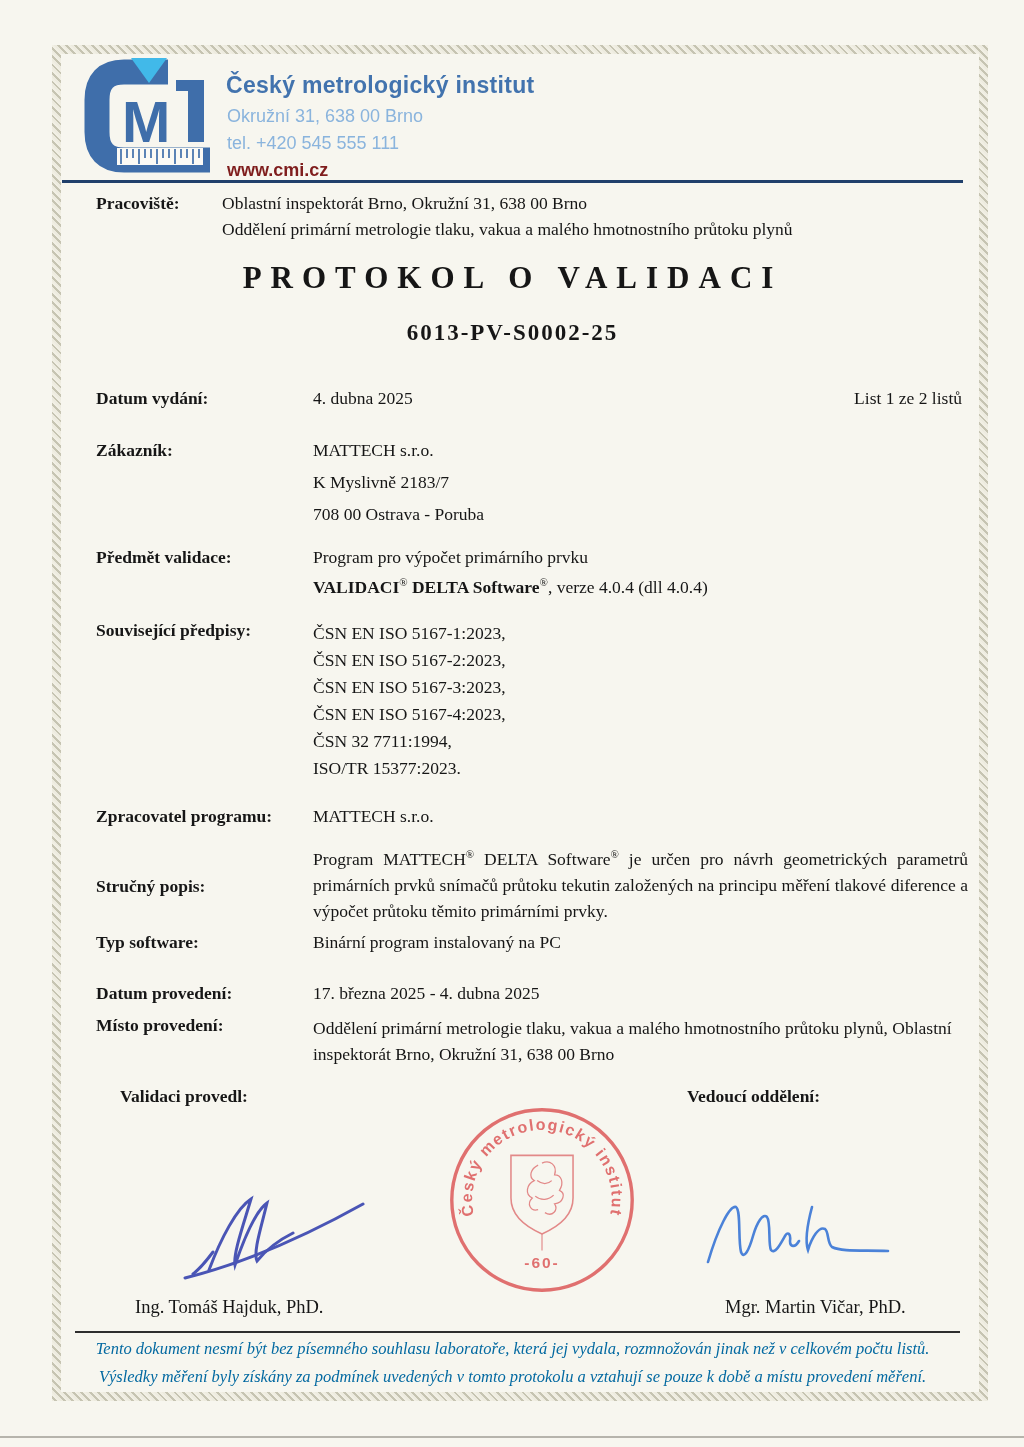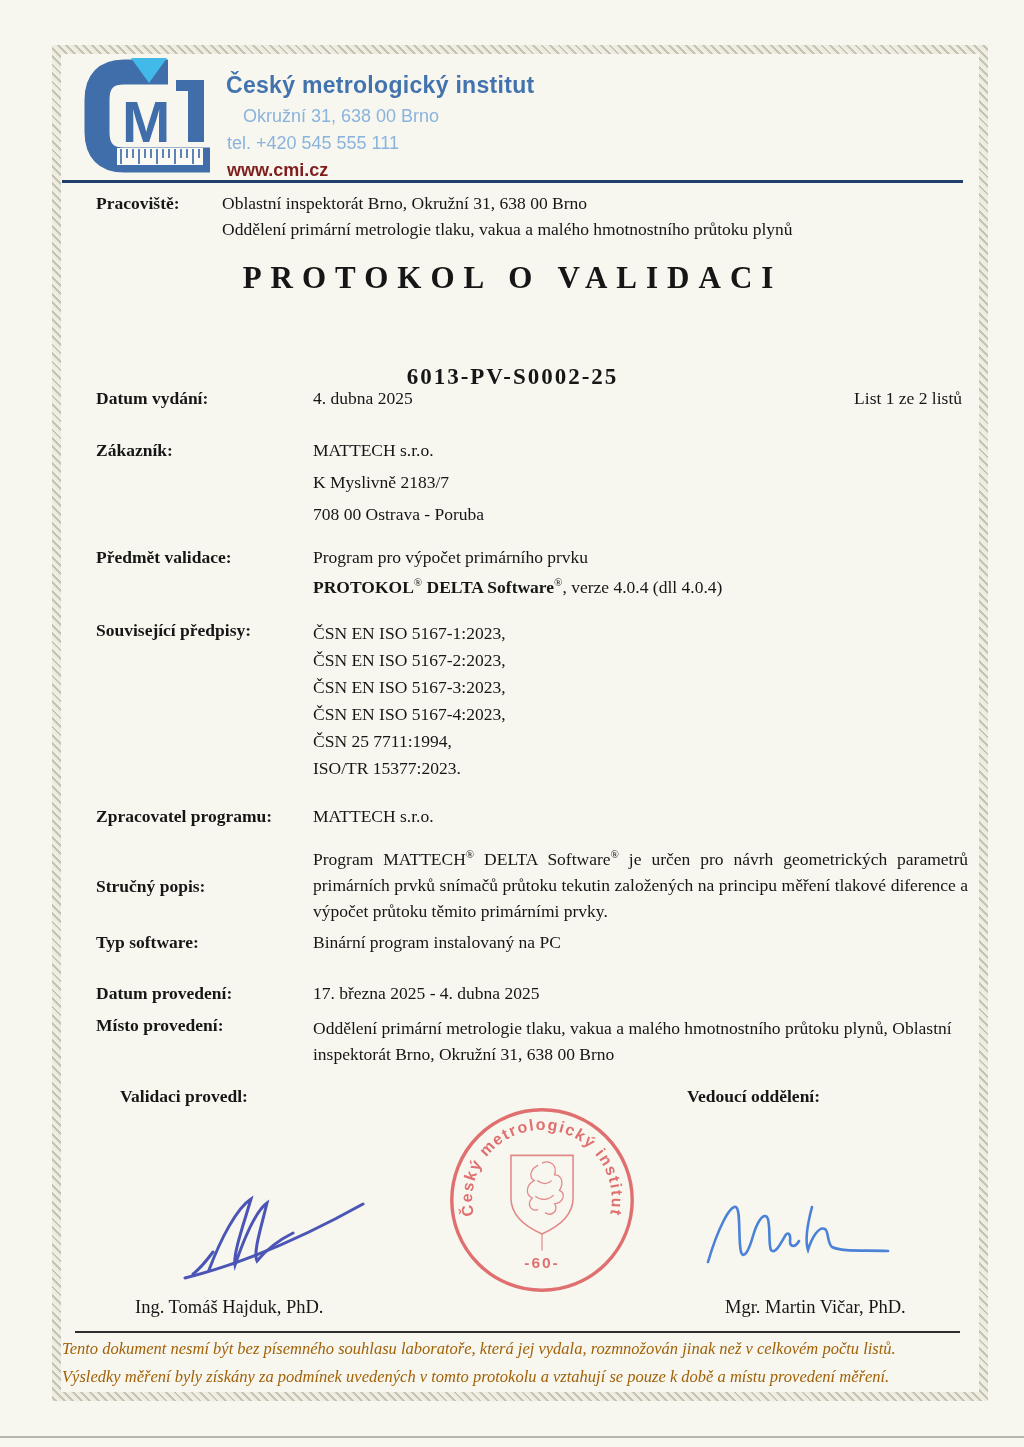--- a/index.html
+++ b/index.html
@@ -29,34 +29,34 @@
   .label { font-weight:700; font-size:17.5px; white-space:nowrap; }
   .val   { font-size:17.5px; white-space:nowrap; }
   .wrapval { font-size:17.5px; line-height:26px; white-space:normal; }
 
   .doc-title {
     left:62px; width:901px; text-align:center;
     font-size:31px; font-weight:700; letter-spacing:9px; white-space:nowrap;
   }
   .doc-number {
     left:62px; width:901px; text-align:center;
-    font-size:23px; font-weight:700; letter-spacing:2px;margin-top:44px;
+    font-size:23px; font-weight:700; letter-spacing:2px;
   }
   .reg-list { font-size:17.5px; line-height:27px; }
   .desc {
     width:655px; text-align:justify; font-size:17.5px; line-height:26px;
   }
   sup.r { font-size:11px; vertical-align:super; line-height:0; }
 
   .names { font-size:18.5px; }
 
   .foot-rule { background:#2e2e2e; height:2px; }
   .footer-line {
-    left:62px; width:901px; text-align:left;
-    font-style:italic; font-size:16.5px; color:#a16207;
+    left:62px; width:901px; text-align:center;
+    font-style:italic; font-size:16.5px; color:#0369a1;
   }
   .scan-edge { left:0; width:1024px; height:2px; background:#b6b4ac; }
 </style>
 </head>
 <body>
 
 <div class="frame"></div>
 
 <svg class="abs" style="left:84px; top:58px;" width="132" height="118" viewBox="0 0 132 118">
   <path d="M 84 14 H 40 Q 13 14 13 42 V 74 Q 13 102 40 102 H 126" fill="none" stroke="#3f6eaa" stroke-width="25"></path>
@@ -77,21 +77,21 @@
     <line x1="109" y1="91" x2="109" y2="106"></line>
       <line x1="115" y1="91" x2="115" y2="100"></line>
   </g>
   <text x="38" y="84" font-family="Liberation Sans, sans-serif" font-size="58" font-weight="bold" fill="#3f6eaa">M</text>
   <rect x="92" y="22" width="28" height="11" fill="#3f6eaa"></rect>
   <rect x="104" y="22" width="16" height="62" fill="#3f6eaa"></rect>
   <polygon points="47,0 83,0 65,25" fill="#41b9e9"></polygon>
 </svg>
 
 <div class="abs hdr-sans institute" style="left:226px; top:72px;">Český metrologický institut</div>
-<div class="abs hdr-sans addr" style="left:227px; top:106px;margin-left:16px;">Okružní 31, 638 00  Brno</div>
+<div class="abs hdr-sans addr" style="left:227px; top:106px;">Okružní 31, 638 00  Brno</div>
 <div class="abs hdr-sans addr" style="left:227px; top:133px;">tel. +420 545 555 111</div>
 <div class="abs hdr-sans web" style="left:227px; top:160px;">www.cmi.cz</div>
 
 <div class="abs hdr-rule" style="left:62px; top:180px; width:901px;"></div>
 
 <div class="abs label" style="left:96px; top:193px;">Pracoviště:</div>
 <div class="abs val" style="left:222px; top:193px;">Oblastní inspektorát Brno, Okružní 31, 638 00 Brno</div>
 <div class="abs val" style="left:222px; top:219px;">Oddělení primární metrologie tlaku, vakua a malého hmotnostního průtoku plynů</div>
 
 <div class="abs doc-title" style="top:260px;">PROTOKOL O VALIDACI</div>
@@ -101,29 +101,29 @@
 <div class="abs val" style="left:313px; top:388px;">4. dubna 2025</div>
 <div class="abs val" style="left:740px; top:388px; width:222px; text-align:right;">List 1 ze 2 listů</div>
 
 <div class="abs label" style="left:96px; top:440px;">Zákazník:</div>
 <div class="abs val" style="left:313px; top:440px;">MATTECH s.r.o.</div>
 <div class="abs val" style="left:313px; top:472px;">K Myslivně 2183/7</div>
 <div class="abs val" style="left:313px; top:504px;">708 00  Ostrava - Poruba</div>
 
 <div class="abs label" style="left:96px; top:547px;">Předmět validace:</div>
 <div class="abs val" style="left:313px; top:547px;">Program pro výpočet primárního prvku</div>
-<div class="abs val" style="left:313px; top:577px;"><b>PROTOKOL</b><sup class="r">®</sup><b> DELTA Software</b><sup class="r">®</sup><span>, verze 4.0.4 (dll 4.0.4)</span></div>
+<div class="abs val" style="left:313px; top:577px;"><b>VALIDACI</b><sup class="r">®</sup><b> DELTA Software</b><sup class="r">®</sup><span>, verze 4.0.4 (dll 4.0.4)</span></div>
 
 <div class="abs label" style="left:96px; top:620px;">Související předpisy:</div>
 <div class="abs reg-list" style="left:313px; top:620px;">
   <div>ČSN EN ISO 5167-1:2023,</div>
   <div>ČSN EN ISO 5167-2:2023,</div>
   <div>ČSN EN ISO 5167-3:2023,</div>
   <div>ČSN EN ISO 5167-4:2023,</div>
-  <div>ČSN 25 7711:1994,</div>
+  <div>ČSN 32 7711:1994,</div>
   <div>ISO/TR 15377:2023.</div>
 </div>
 
 <div class="abs label" style="left:96px; top:806px;">Zpracovatel programu:</div>
 <div class="abs val" style="left:313px; top:806px;">MATTECH s.r.o.</div>
 
 <div class="abs label" style="left:96px; top:876px;">Stručný popis:</div>
 <div class="abs desc" style="left:313px; top:846px;"><span>Program MATTECH</span><sup class="r">®</sup><span> DELTA Software</span><sup class="r">®</sup><span> je určen pro návrh geometrických parametrů primárních prvků snímačů průtoku tekutin založených na principu měření tlakové diference a výpočet průtoku těmito primárními prvky.</span></div>
 
 <div class="abs label" style="left:96px; top:932px;">Typ software:</div>

